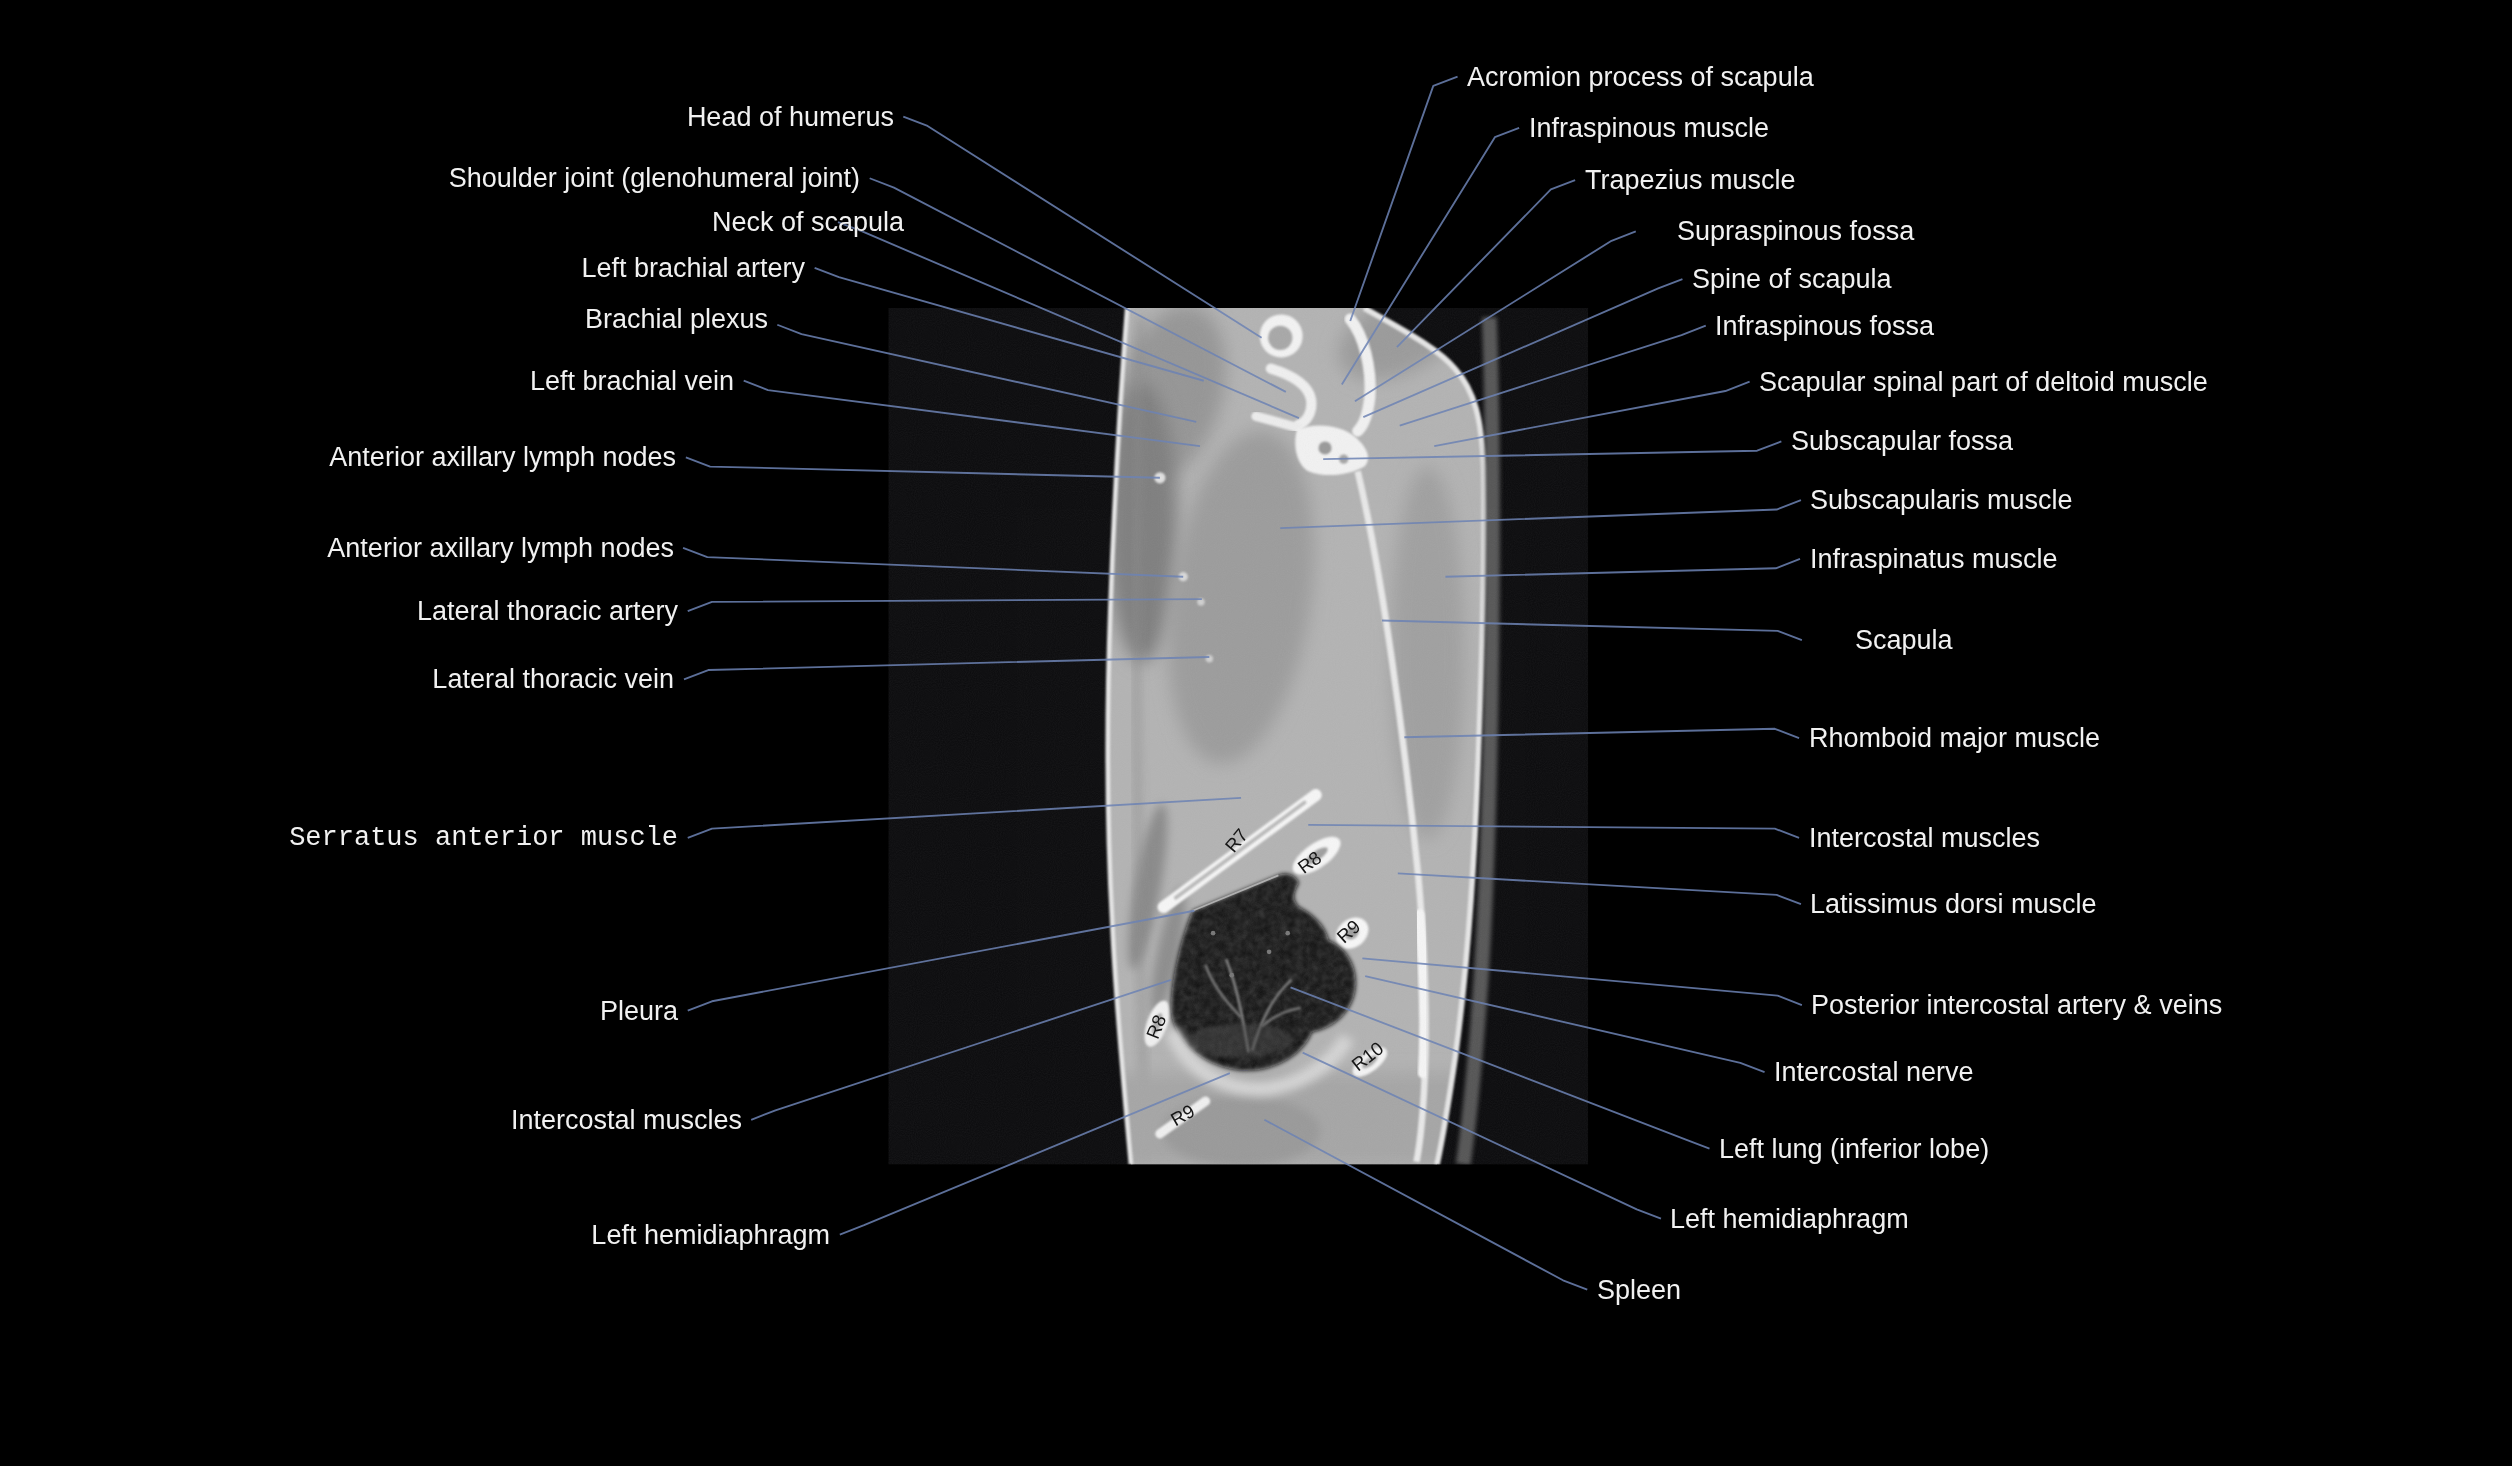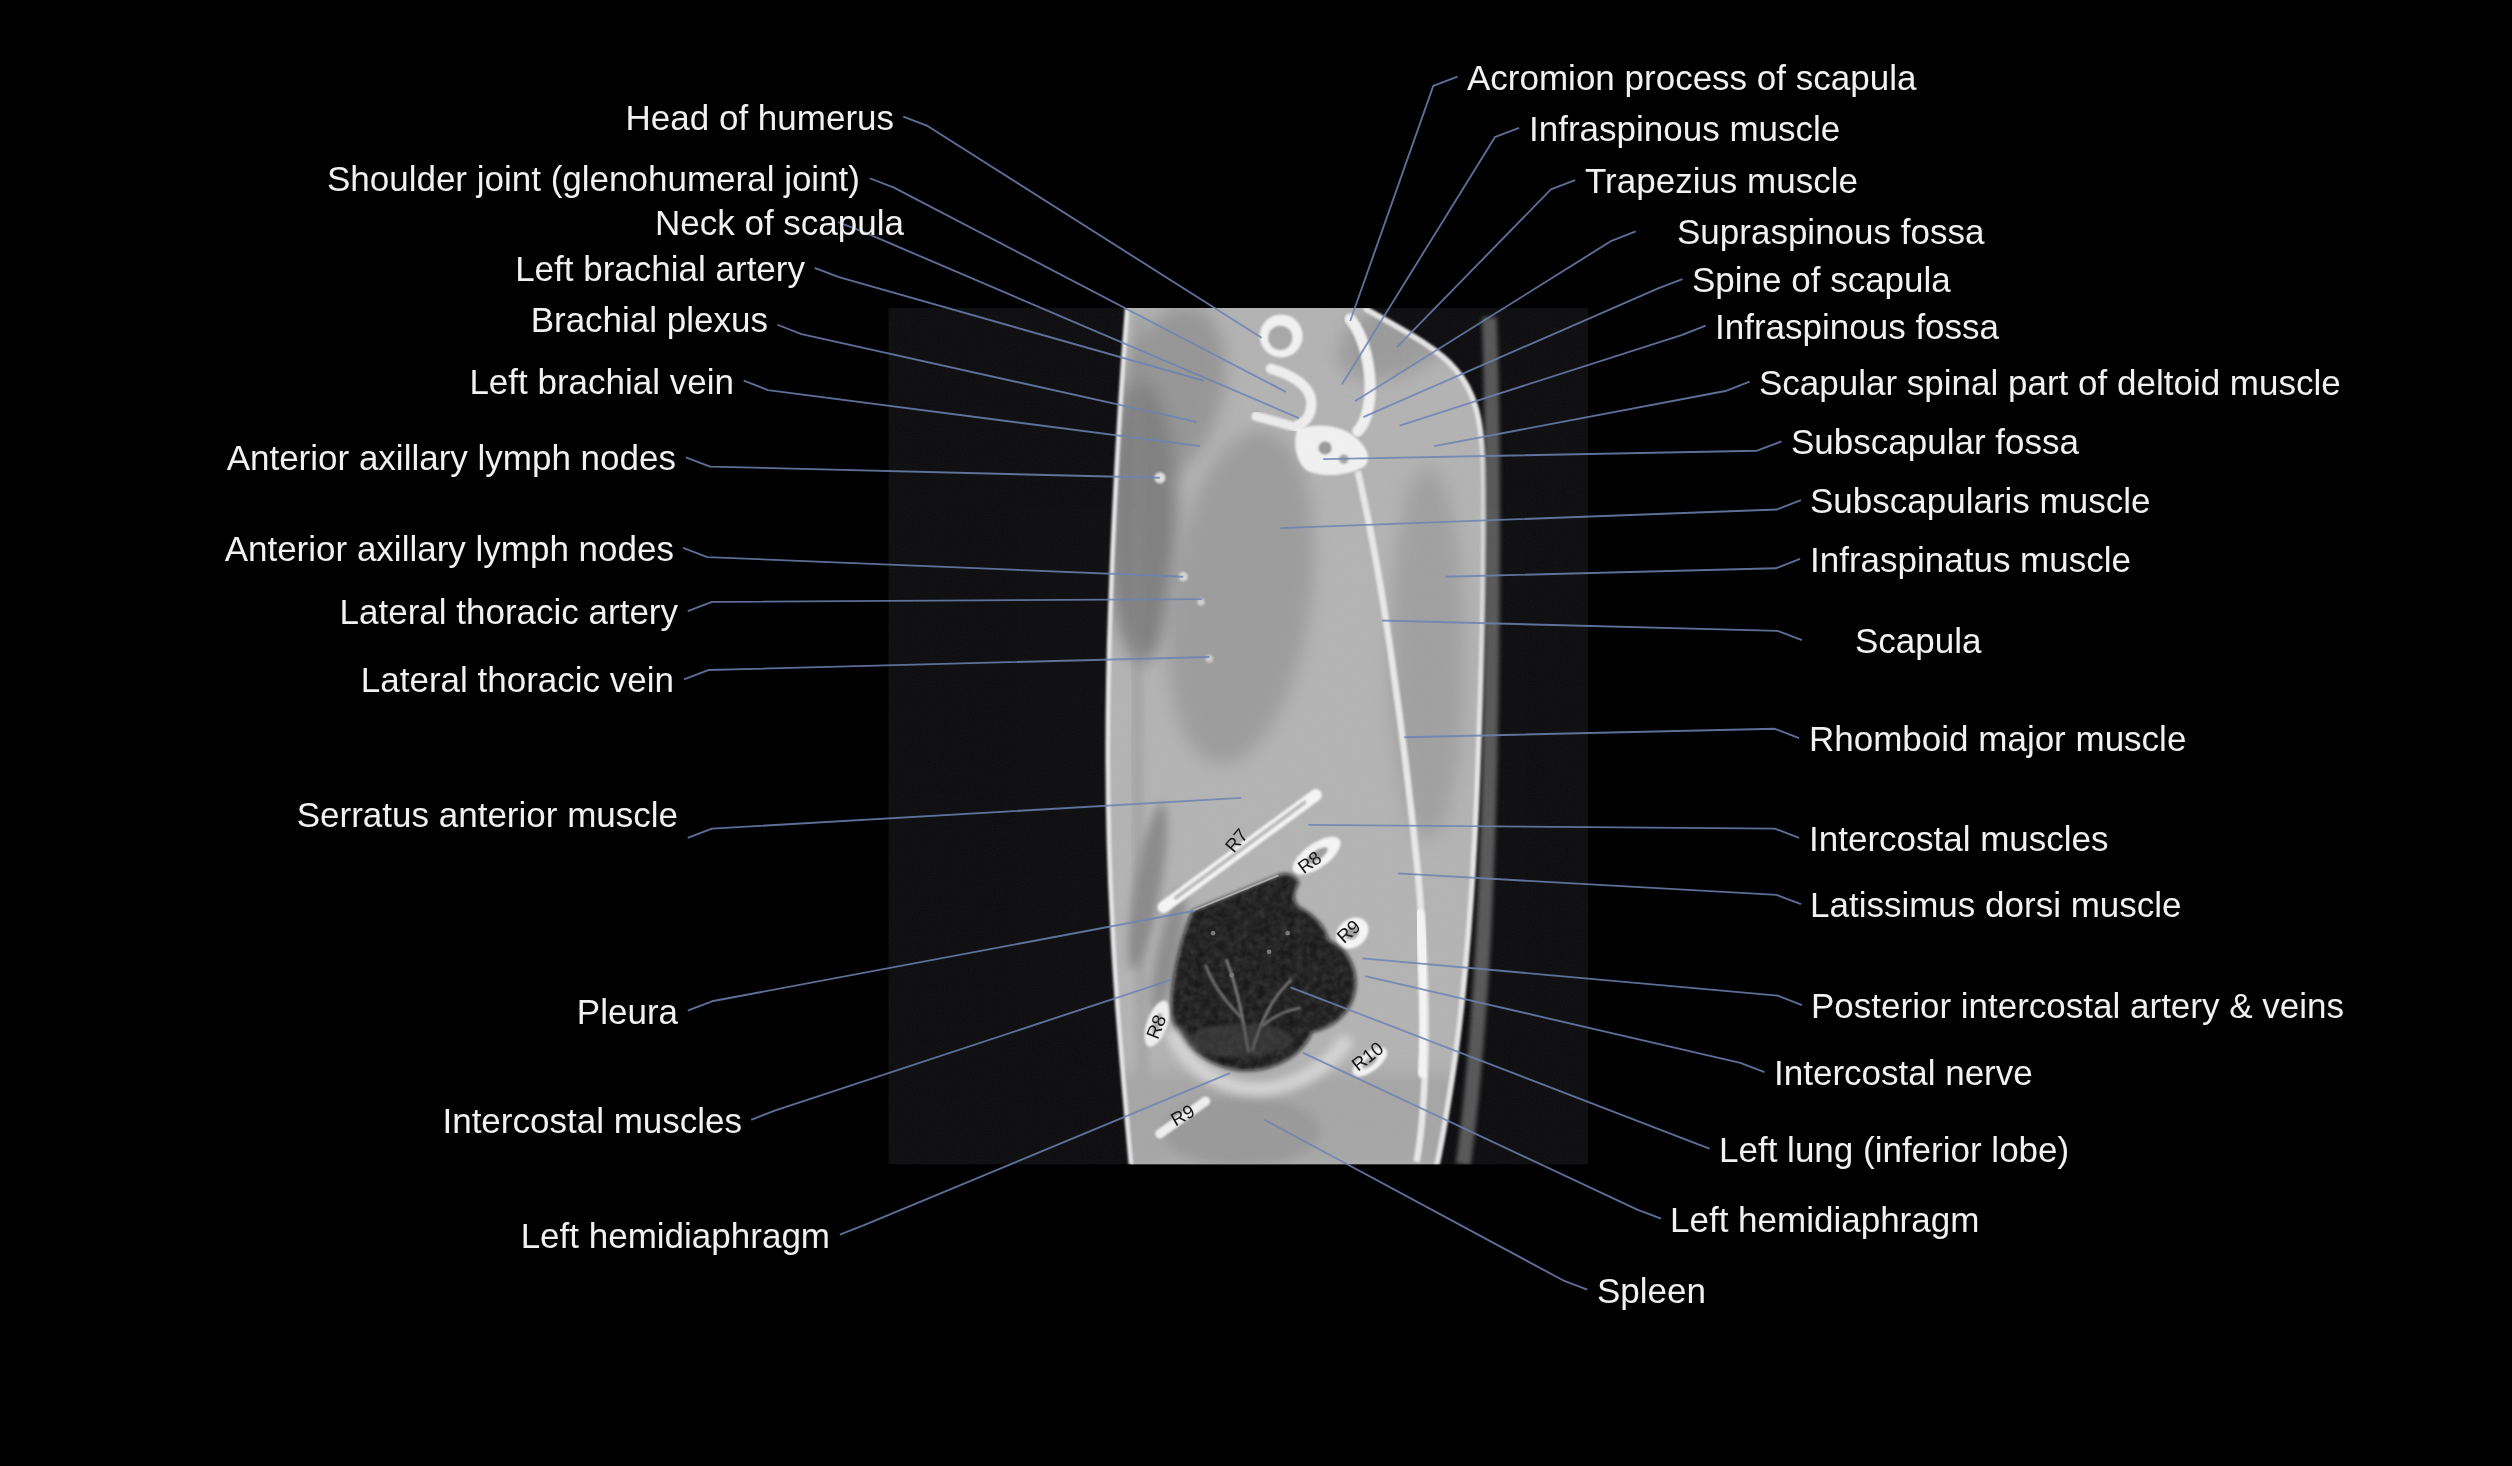--- a/index.html
+++ b/index.html
@@ -2,21 +2,21 @@
 <html style="font-size:15px"><head>
 <meta charset="utf-8">
 <style>
   html,body{margin:0;padding:0;background:#000;}
   body{width:2512px;height:1466px;overflow:hidden;font-family:"Liberation Sans",sans-serif;}
   #figure{position:relative;width:2512px;height:1466px;background:#000;}
   #scan-svg{position:absolute;left:0;top:0;}
   .anat-label{
     position:absolute;
     color:#f1f1f1;
-    font-size:35px;
+    font-size:27px;
     line-height:1;
     white-space:nowrap;
     transform:translateY(-50%);
     text-shadow:0 0 1.9px rgba(0,0,0,.8);
   }
   .anat-label.left{text-align:right;}
   .rib-marker{
     position:absolute;
     color:#161616;
     font-size:18.7px;
@@ -208,21 +208,21 @@
       <div class="anat-label left" style="right: 1618px; top: 117px;">Head of humerus</div>
       <div class="anat-label left" style="right: 1652px; top: 178px;">Shoulder joint (glenohumeral joint)</div>
       <div class="anat-label left" style="right: 1608px; top: 222px;">Neck of scapula</div>
       <div class="anat-label left" style="right: 1707px; top: 268px;">Left brachial artery</div>
       <div class="anat-label left" style="right: 1744px; top: 319px;">Brachial plexus</div>
       <div class="anat-label left" style="right: 1778px; top: 381px;">Left brachial vein</div>
       <div class="anat-label left" style="right: 1836px; top: 457px;">Anterior axillary lymph nodes</div>
       <div class="anat-label left" style="right: 1838px; top: 548px;">Anterior axillary lymph nodes</div>
       <div class="anat-label left" style="right: 1834px; top: 611px;">Lateral thoracic artery</div>
       <div class="anat-label left" style="right: 1838px; top: 679px;">Lateral thoracic vein</div>
-      <div class="anat-label left" style="right: 1834px; top: 814px;">Serratus anterior muscle</div>
+      <div class="anat-label left" style="right: 1834px; top: 838px; font-family: Liberation Mono, monospace;">Serratus anterior muscle</div>
       <div class="anat-label left" style="right: 1834px; top: 1011px;">Pleura</div>
       <div class="anat-label left" style="right: 1770px; top: 1120px;">Intercostal muscles</div>
       <div class="anat-label left" style="right: 1682px; top: 1235px;">Left hemidiaphragm</div>
     </div>
   <div id="labels-right">
       <div class="anat-label right" style="left: 1467px; top: 77px;">Acromion process of scapula</div>
       <div class="anat-label right" style="left: 1529px; top: 128px;">Infraspinous muscle</div>
       <div class="anat-label right" style="left: 1585px; top: 180px;">Trapezius muscle</div>
       <div class="anat-label right" style="left: 1645px; top: 231px; margin-left: 32px;">Supraspinous fossa</div>
       <div class="anat-label right" style="left: 1692px; top: 279px;">Spine of scapula</div>

